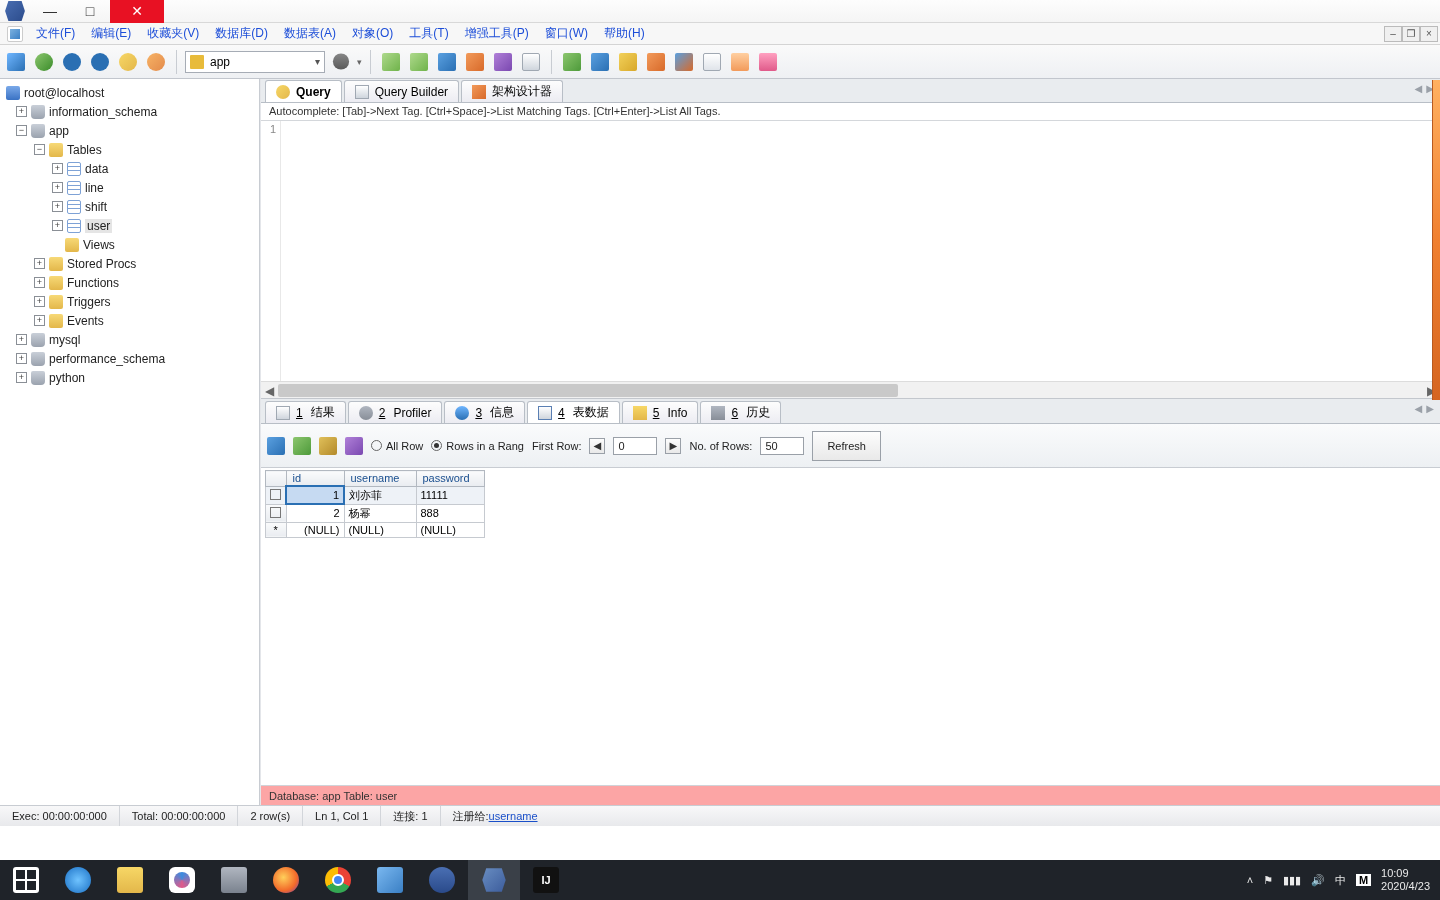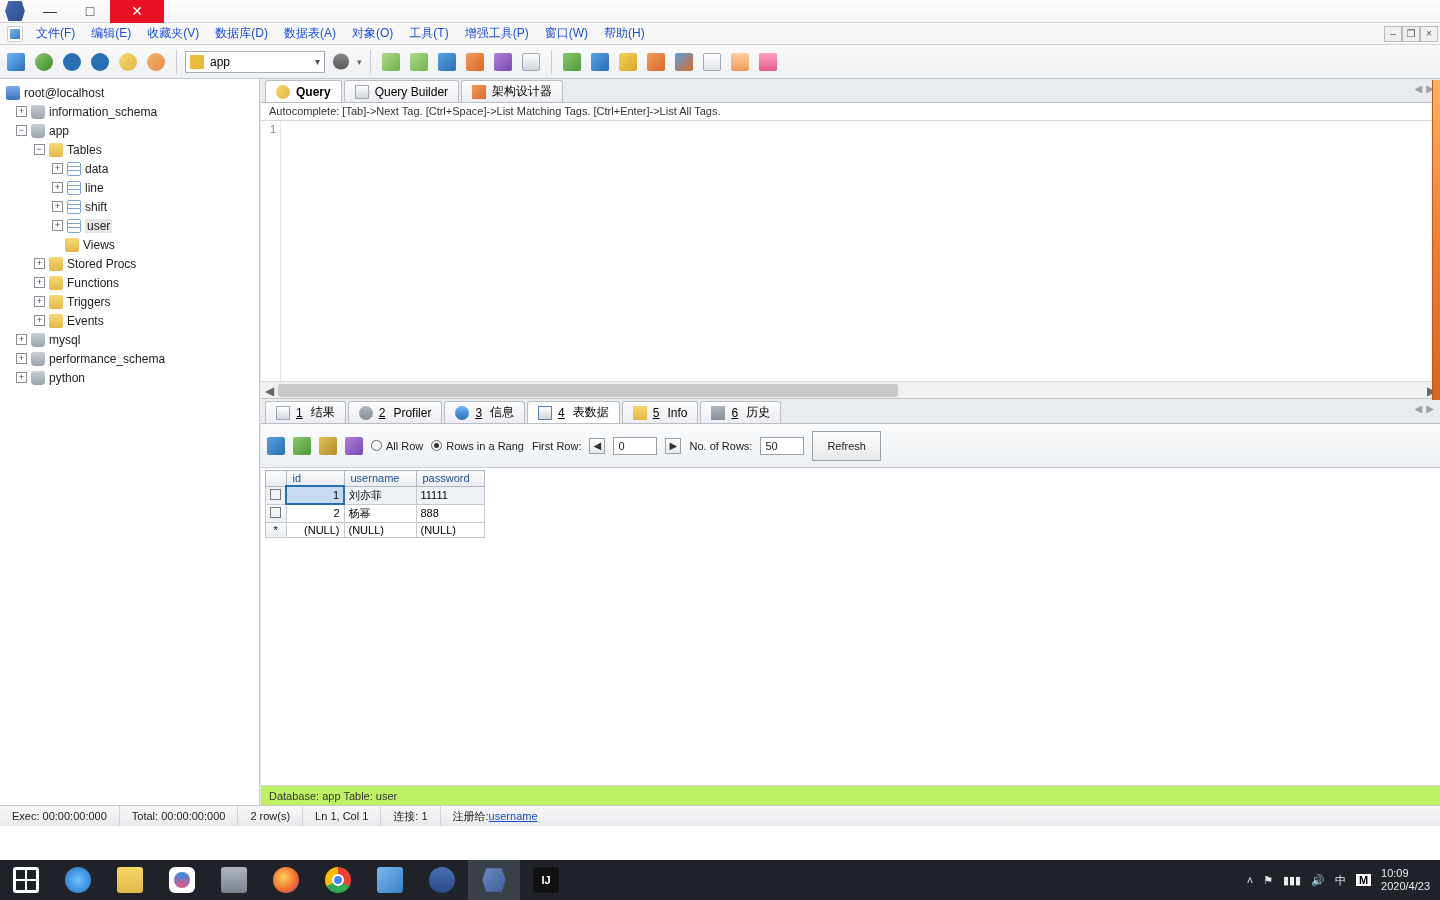--- a/index.html
+++ b/index.html
@@ -81,21 +81,21 @@
 
 .datatable{ border-collapse:collapse; margin:2px 4px; font-size:11px; }
 .datatable th{ background:linear-gradient(#fafbfc,#e9ecf0); border:1px solid #b2b8c0; padding:1px 6px; font-weight:normal; color:#1a4f8f; text-align:left;}
 .datatable td{ border:1px solid #c6cad0; padding:1px 4px; height:15px; background:#fff;}
 .datatable .rowhdr{ width:18px; background:linear-gradient(#fafbfc,#e9ecf0); text-align:center; }
 .datatable .chk{ width:11px; height:11px; border:1px solid #777; display:inline-block; }
 .datatable .idcol{ text-align:right; width:52px;}
 .datatable tr.selrow td{ background:#eef2f7; }
 .datatable tr.selrow td.idcol{ background:#c6daf2; border:2px solid #2a6fb3; }
 .resultspace{ flex:1; background:#fff; overflow:auto;}
-.dbinfo { height:20px; background:#bef264; border-top:1px solid #d0d3d8; padding:2px 8px; font-size:11px; color:#333; display:flex; align-items:center;}
+.dbinfo { height:20px; background:#fca5a5; border-top:1px solid #d0d3d8; padding:2px 8px; font-size:11px; color:#333; display:flex; align-items:center;}
 
 
 .statusbar { height:21px; background:linear-gradient(#f8f8f9,#e8e9ec); border-top:1px solid #c8ccd2; display:flex; align-items:center; font-size:11px; color:#222; }
 .scell{ padding:0 12px; border-right:1px solid #d2d5da; height:100%; display:flex; align-items:center;}
 .scell.first{flex:1; border-right:none;}
 .reglink{ color:#1a4fc9; text-decoration:underline; }
 
 
 .vstrip{ position:absolute; right:0; top:80px; width:8px; height:320px; background:linear-gradient(#ffb060,#f08030,#d56520); border-left:1px solid #b85a20;}
 

